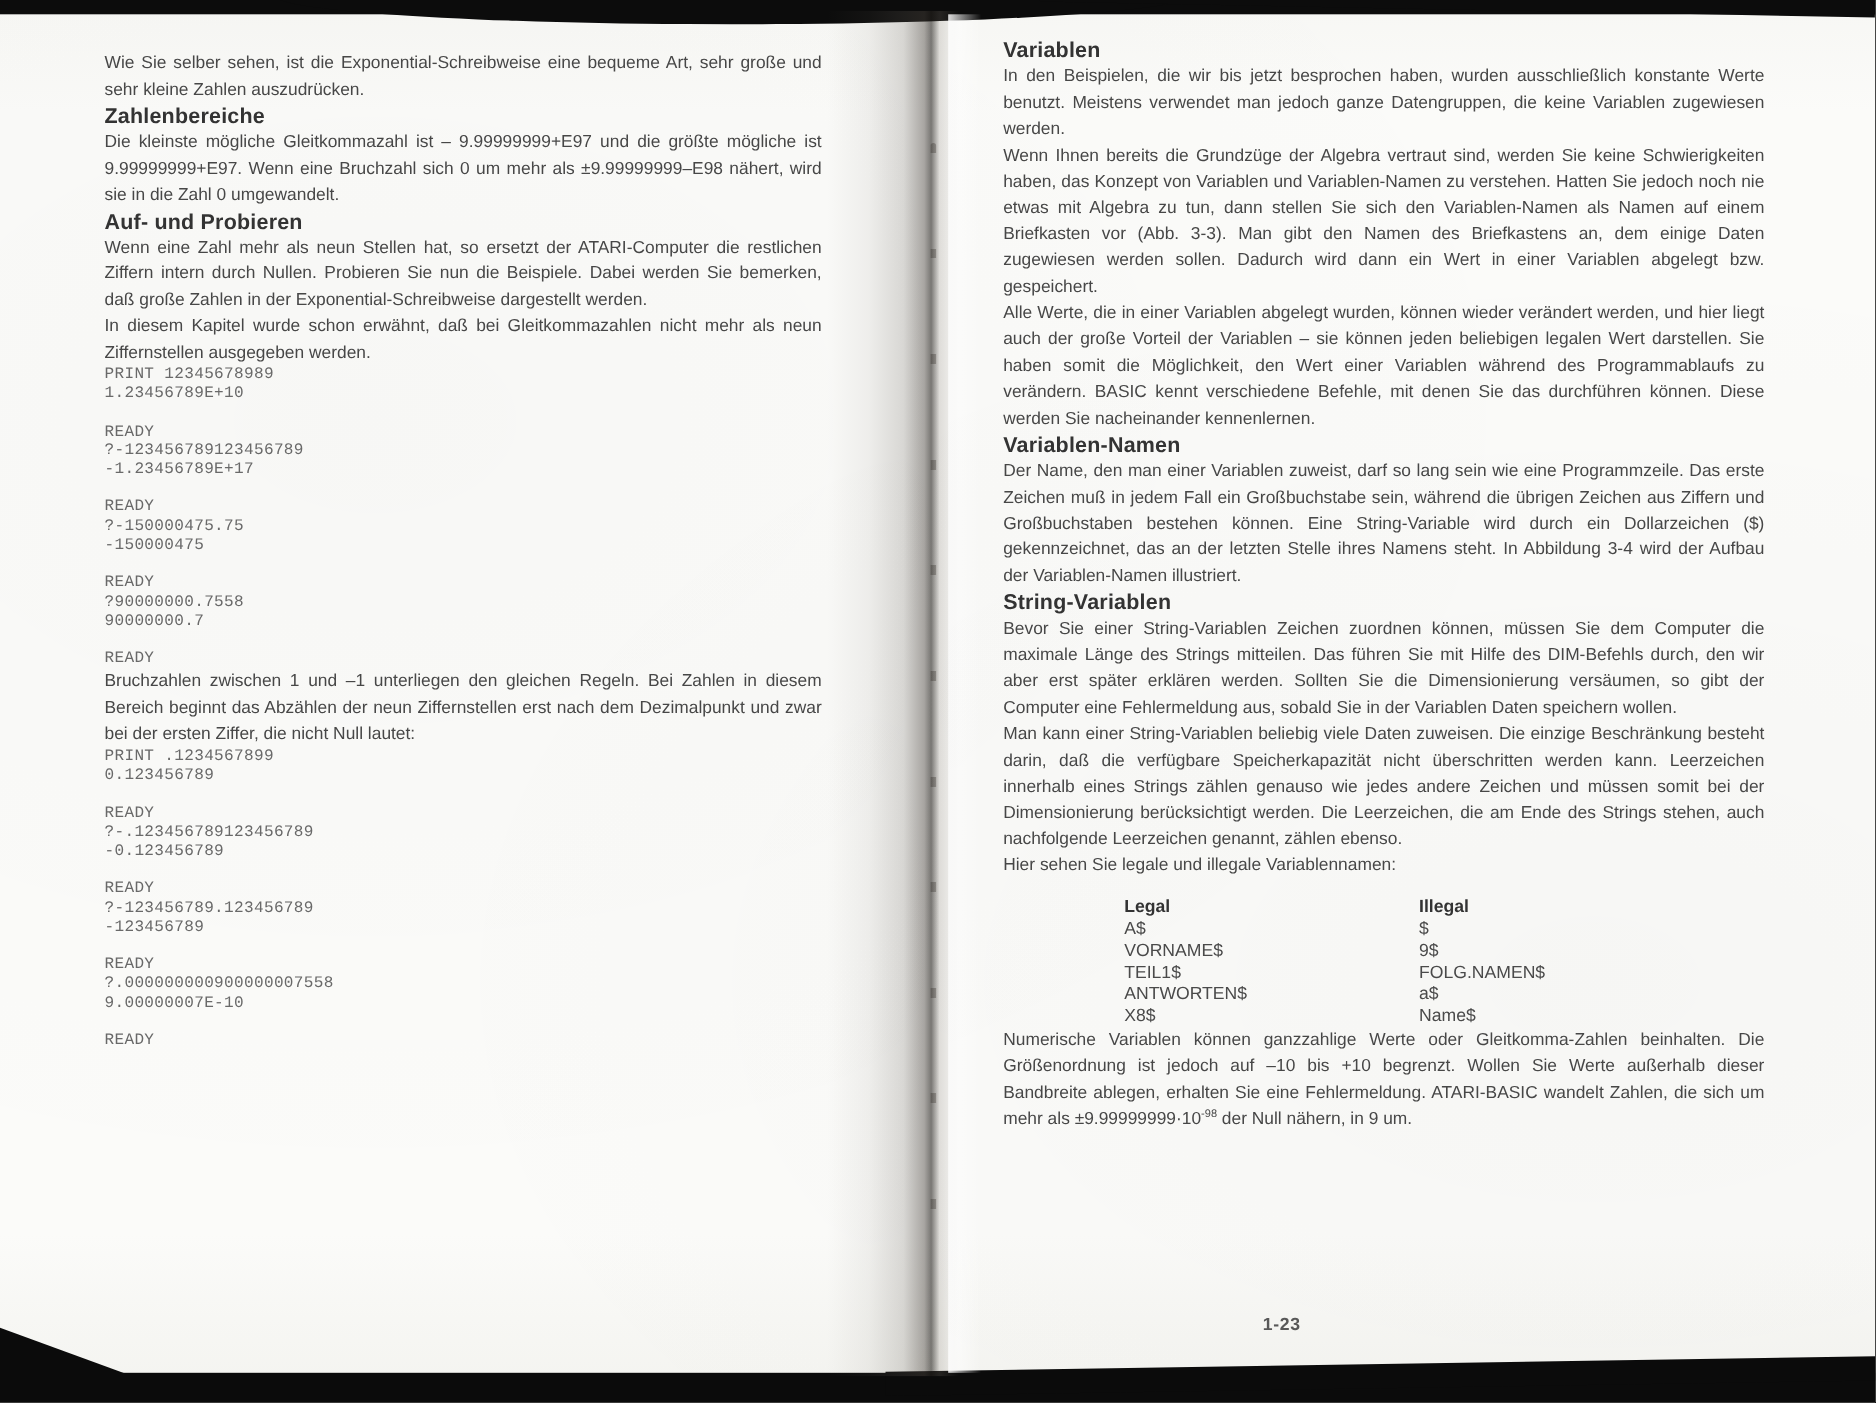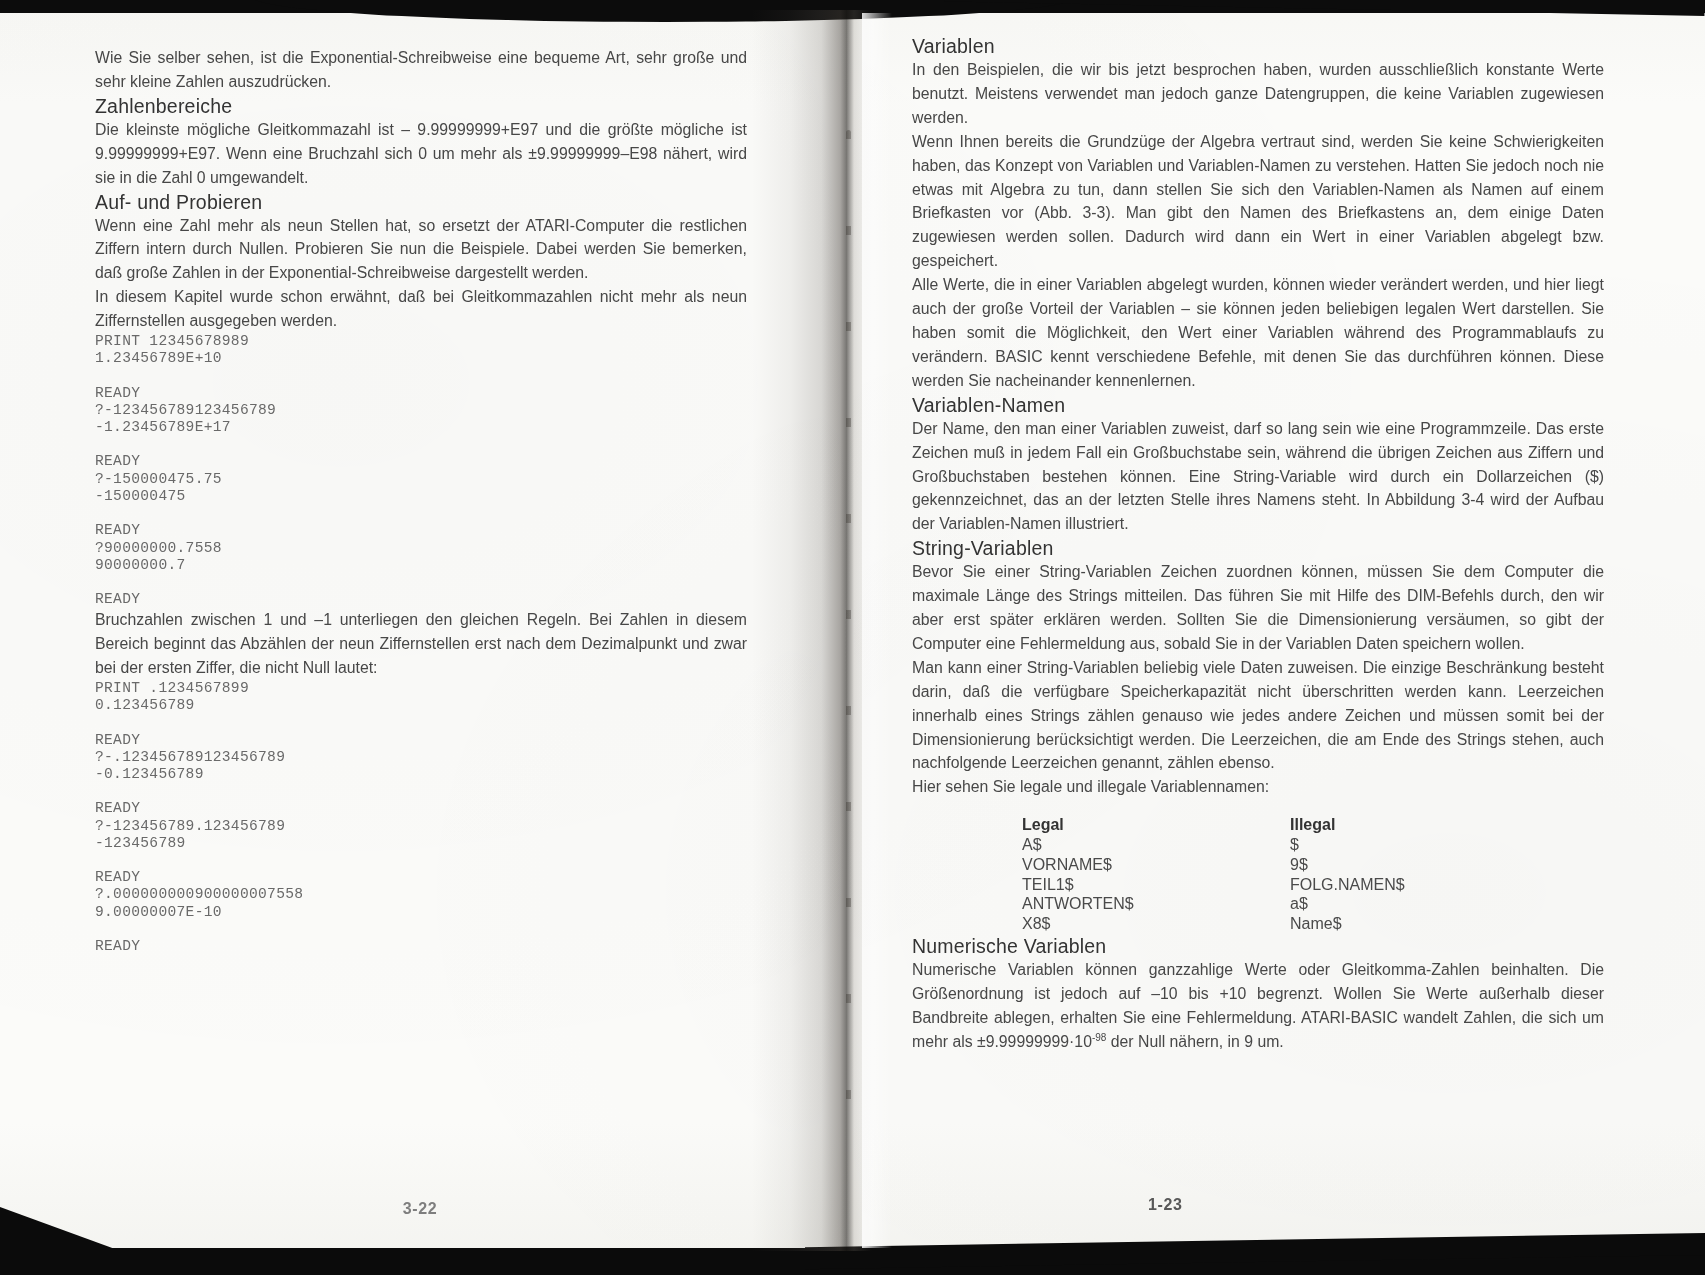--- a/index.html
+++ b/index.html
@@ -27,21 +27,21 @@
       rgba(255,255,255,0.0) 95%);}
   .gutter-highlight{position:absolute;top:13px;bottom:27px;left:862px;width:30px;
     background:linear-gradient(90deg,rgba(255,255,255,0.85),rgba(255,255,255,0));}
   .stitches{position:absolute;left:846px;top:130px;height:980px;width:5px;border-radius:3px;opacity:.45;
     background:repeating-linear-gradient(to bottom,rgba(45,40,34,0.7) 0 9px,transparent 9px 96px);}
   
   .page-content{position:absolute;}
   .left-content{left:95px;top:46px;width:652px;}
   .right-content{left:912px;top:34px;width:692px;}
   p.body{margin:0;font-size:15.8px;line-height:23.9px;color:#474747;text-align:justify;}
-  h2.sect{margin:0;font-size:19.5px;line-height:24px;font-weight:normal;color:#333;letter-spacing:0.2px;}
+  h2.sect{margin:0;font-size:19.5px;line-height:24px;font-weight:bold;color:#333;letter-spacing:0.2px;}
   pre.code{margin:0;font-family:"Liberation Mono","DejaVu Sans Mono",monospace;
     font-size:14.6px;line-height:17.2px;color:#696969;letter-spacing:0.3px;white-space:pre;}
   
   .lp-h1{margin:32px 0 25px 0;}
   .lp-p1{margin-top:0;}
   .lp-h2{margin:40px 0 24px 0;}
   .lp-code1{margin-top:28px;}
   .lp-bruch{margin-top:31px;}
   .lp-code2{margin-top:46px;}
   
@@ -118,21 +118,20 @@
 ?-123456789.123456789
 -123456789
 
 READY
 ?.000000000900000007558
 9.00000007E-10
 
 READY</pre>
   </div>
 
-  <div class="pagenum pagenum-left">3-22</div>
 
   <div class="page-content right-content">
     <h2 class="sect rp-h">Variablen</h2>
     <p class="body">In den Beispielen, die wir bis jetzt besprochen haben, wurden ausschließlich konstante Werte benutzt. Meistens verwendet man jedoch ganze Datengruppen, die keine Variablen zugewiesen werden.</p>
     <p class="body">Wenn Ihnen bereits die Grundzüge der Algebra vertraut sind, werden Sie keine Schwierigkeiten haben, das Konzept von Variablen und Variablen-Namen zu verstehen. Hatten Sie jedoch noch nie etwas mit Algebra zu tun, dann stellen Sie sich den Variablen-Namen als Namen auf einem Briefkasten vor (Abb. 3-3). Man gibt den Namen des Briefkastens an, dem einige Daten zugewiesen werden sollen. Dadurch wird dann ein Wert in einer Variablen abgelegt bzw. gespeichert.</p>
     <p class="body">Alle Werte, die in einer Variablen abgelegt wurden, können wieder verändert werden, und hier liegt auch der große Vorteil der Variablen – sie können jeden beliebigen legalen Wert darstellen. Sie haben somit die Möglichkeit, den Wert einer Variablen während des Programmablaufs zu verändern. BASIC kennt verschiedene Befehle, mit denen Sie das durchführen können. Diese werden Sie nacheinander kennenlernen.</p>
 
     <h2 class="sect rp-h-mid">Variablen-Namen</h2>
     <p class="body">Der Name, den man einer Variablen zuweist, darf so lang sein wie eine Programmzeile. Das erste Zeichen muß in jedem Fall ein Großbuchstabe sein, während die übrigen Zeichen aus Ziffern und Großbuchstaben bestehen können. Eine String-Variable wird durch ein Dollarzeichen ($) gekennzeichnet, das an der letzten Stelle ihres Namens steht. In Abbildung 3-4 wird der Aufbau der Variablen-Namen illustriert.</p>
 
@@ -153,21 +152,20 @@
       <div class="namecol">
         <div class="hdr">Illegal</div>
         <div>$</div>
         <div>9$</div>
         <div>FOLG.NAMEN$</div>
         <div>a$</div>
         <div>Name$</div>
       </div>
     </div>
 
-    <h2 class="sect rp-h-num">Numerische Variablen</h2>
     <p class="body">
       <span>Numerische Variablen können ganzzahlige Werte oder Gleitkomma-Zahlen beinhalten. Die Größenordnung ist jedoch auf –10 bis +10 begrenzt. Wollen Sie Werte außerhalb dieser Bandbreite ablegen, erhalten Sie eine Fehlermeldung. ATARI-BASIC wandelt Zahlen, die sich um mehr als ±9.99999999·10</span><sup class="expo">-98</sup><span> der Null nähern, in 9 um.</span>
     </p>
   </div>
 
   <div class="pagenum pagenum-right">1-23</div>
 
 </div>
 
 </body></html>

